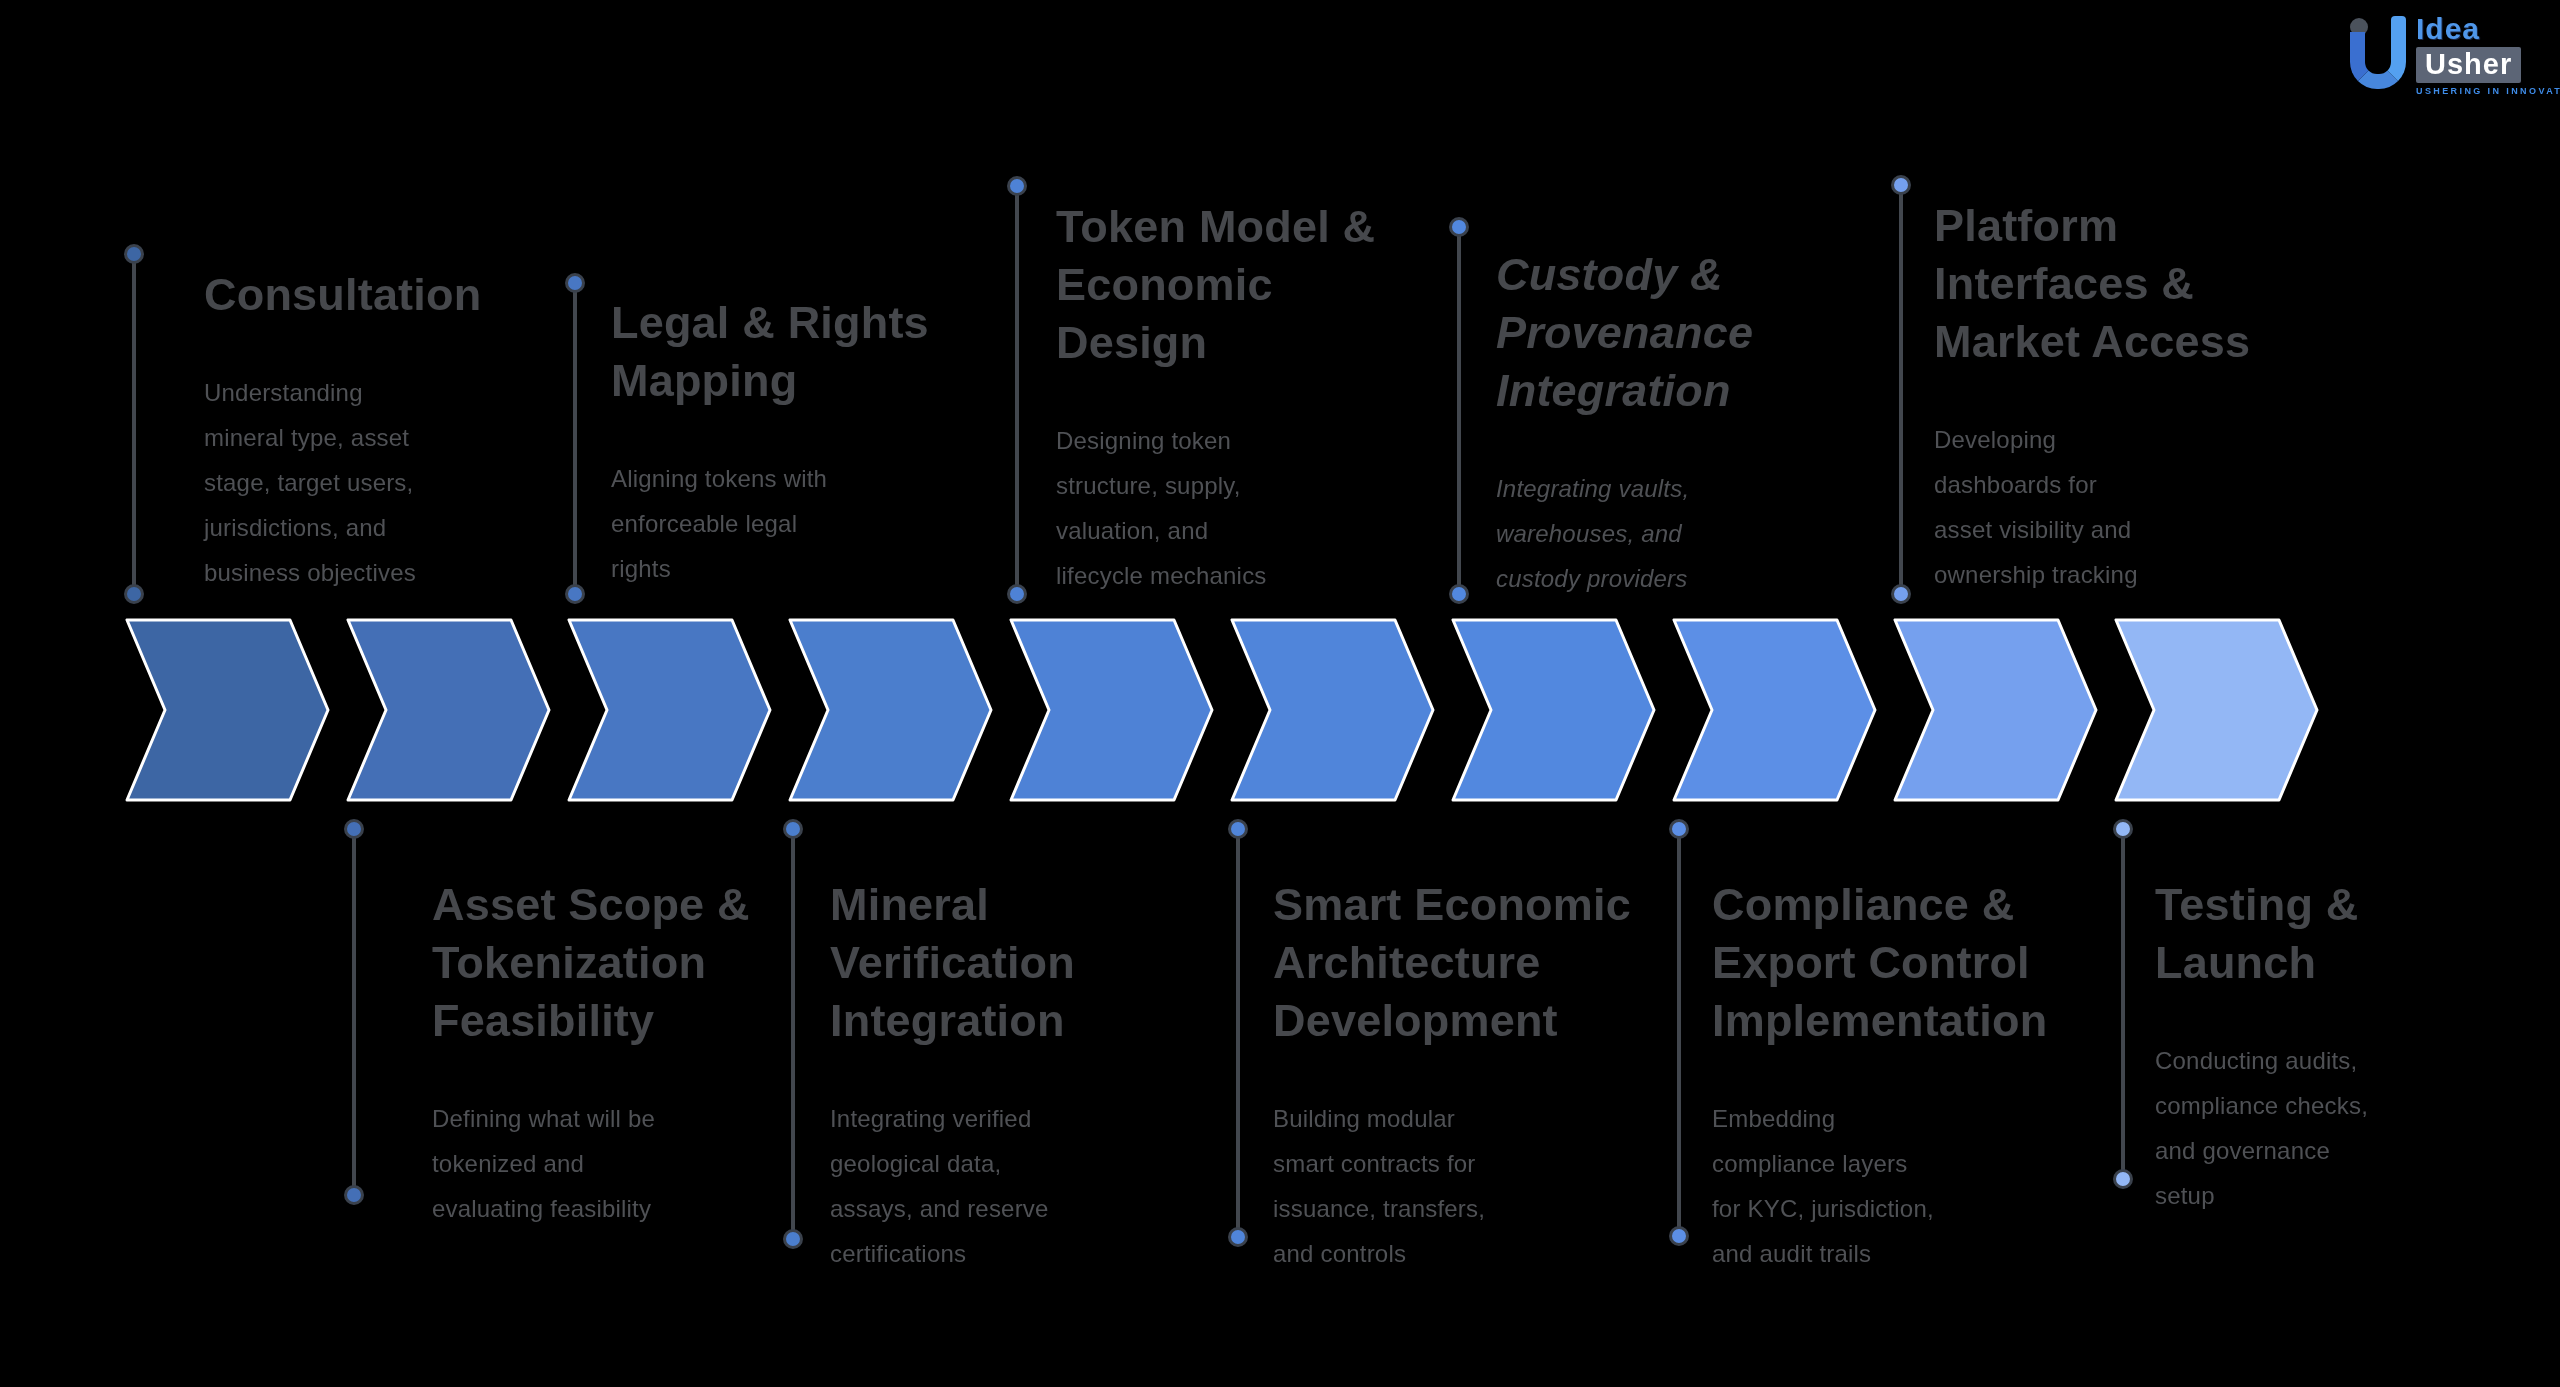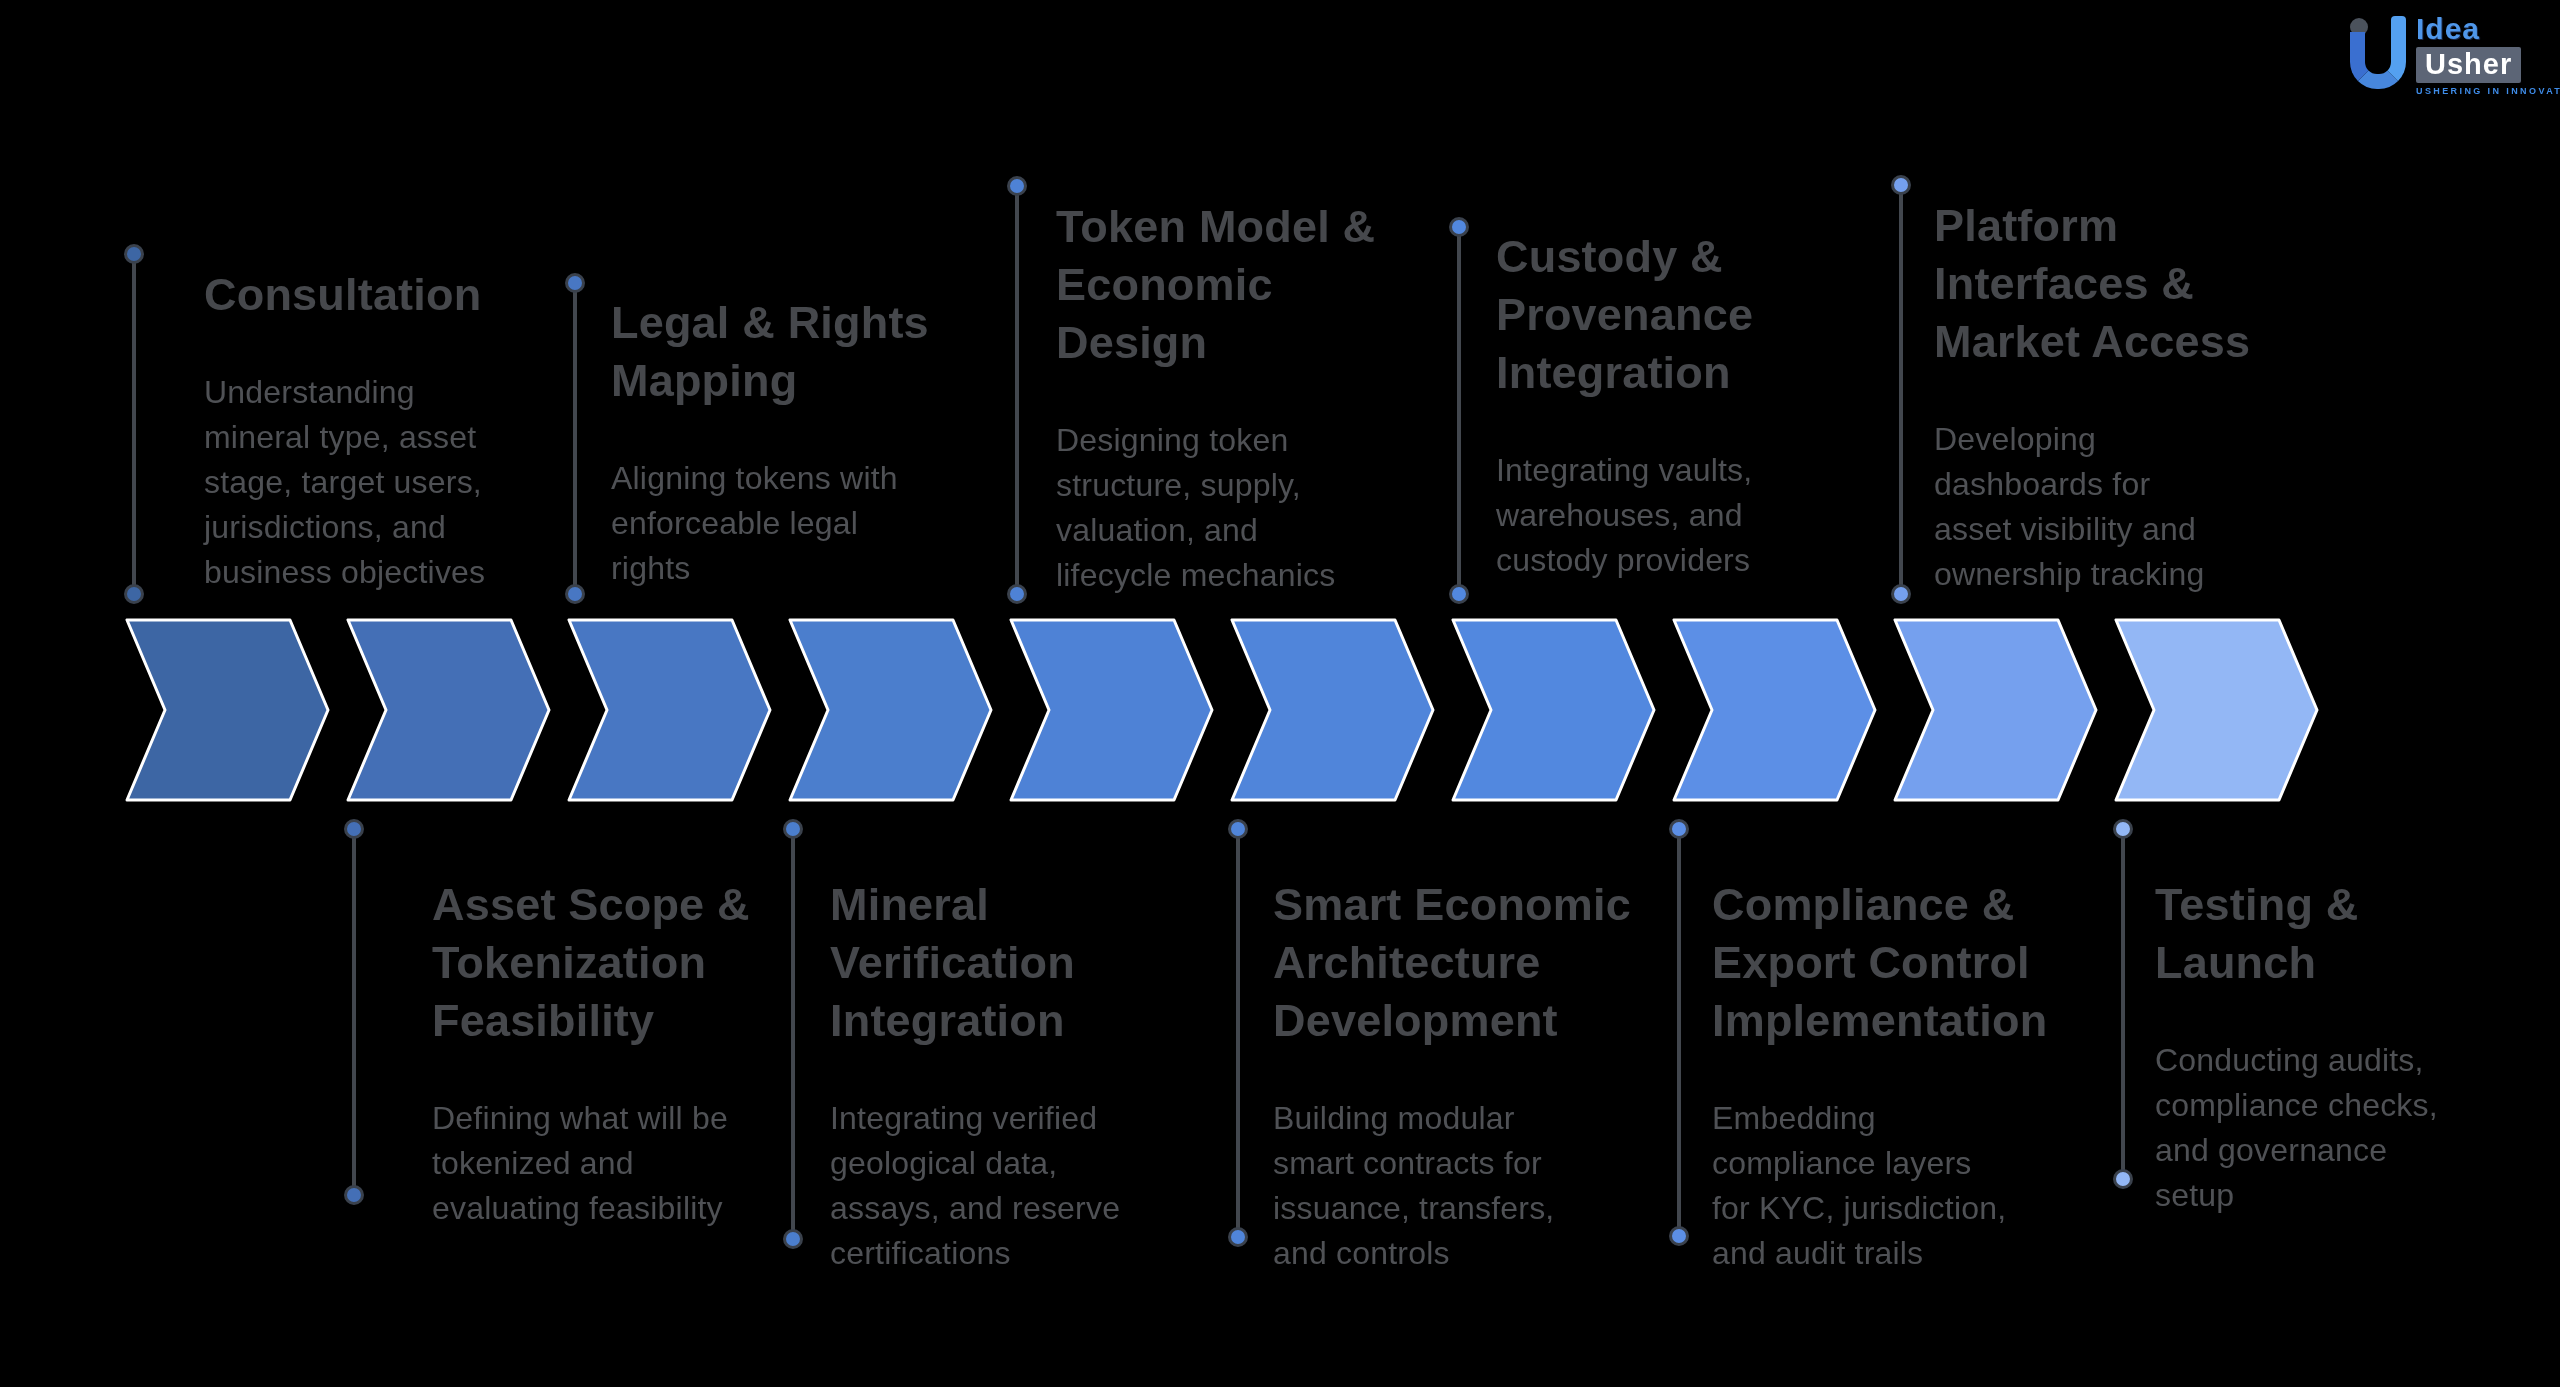--- a/index.html
+++ b/index.html
@@ -19,42 +19,42 @@
     background:var(--dot-color,#4a7dd6); border:3px solid #3a414c;
   }
   .dot-top { top:-9px; } .dot-bottom { bottom:-9px; }
   
   .stext { position:absolute; white-space:pre-line; }
   .stitle {
     font-size:45px; line-height:58px; font-weight:bold;
     color:#46484c; letter-spacing:0.2px; margin:0 0 28px 0;
   }
   .sdesc {
-    font-size:32px; line-height:45px; font-weight:400;
+    font-size:24px; line-height:45px; font-weight:400;
     color:#4f5155; letter-spacing:0.2px;
   }
   
   .c0 { left:132px;  top:253px; height:342px; }
   .c1 { left:352px;  top:828px; height:368px; }
   .c2 { left:573px;  top:282px; height:313px; }
   .c3 { left:791px;  top:828px; height:412px; }
   .c4 { left:1015px; top:185px; height:410px; }
   .c5 { left:1236px; top:828px; height:410px; }
   .c6 { left:1457px; top:226px; height:369px; }
   .c7 { left:1677px; top:828px; height:409px; }
   .c8 { left:1899px; top:184px; height:411px; }
   .c9 { left:2121px; top:828px; height:352px; }
   
   .t0 { left:168px;  top:248px;margin-left:36px; }
   .t1 { left:390px;  top:858px;margin-left:42px; }
   .t2 { left:611px;  top:276px; }
   .t3 { left:830px;  top:858px; }
   .t4 { left:1056px; top:180px; }
   .t5 { left:1273px; top:858px; }
-  .t6 { left:1496px; top:210px; }
+  .t6 { left:1496px; top:228px;font-style:italic; }
   .t7 { left:1712px; top:858px; }
   .t8 { left:1934px; top:179px; }
   .t9 { left:2155px; top:858px; }
   
   .logo { position:absolute; left:2348px; top:6px; width:200px; height:86px; }
   .logo-mark { position:absolute; left:0; top:0; width:64px; height:86px; }
   .logo-dot {
     position:absolute; left:2px; top:12px; width:18px; height:18px;
     border-radius:50%; background:#4b525c;
   }

